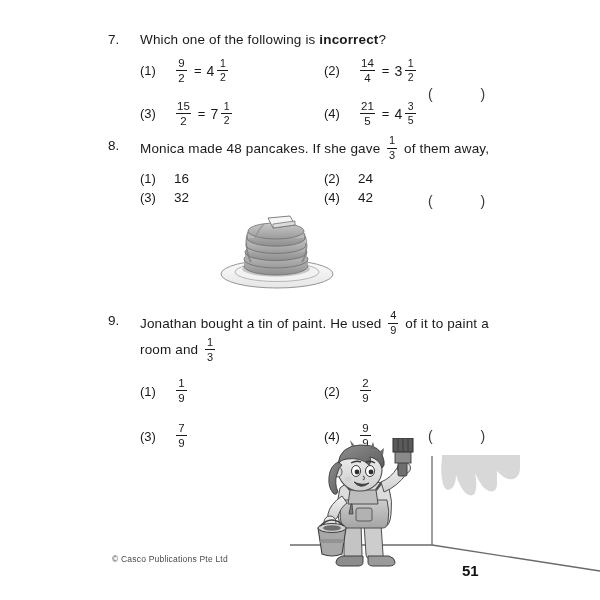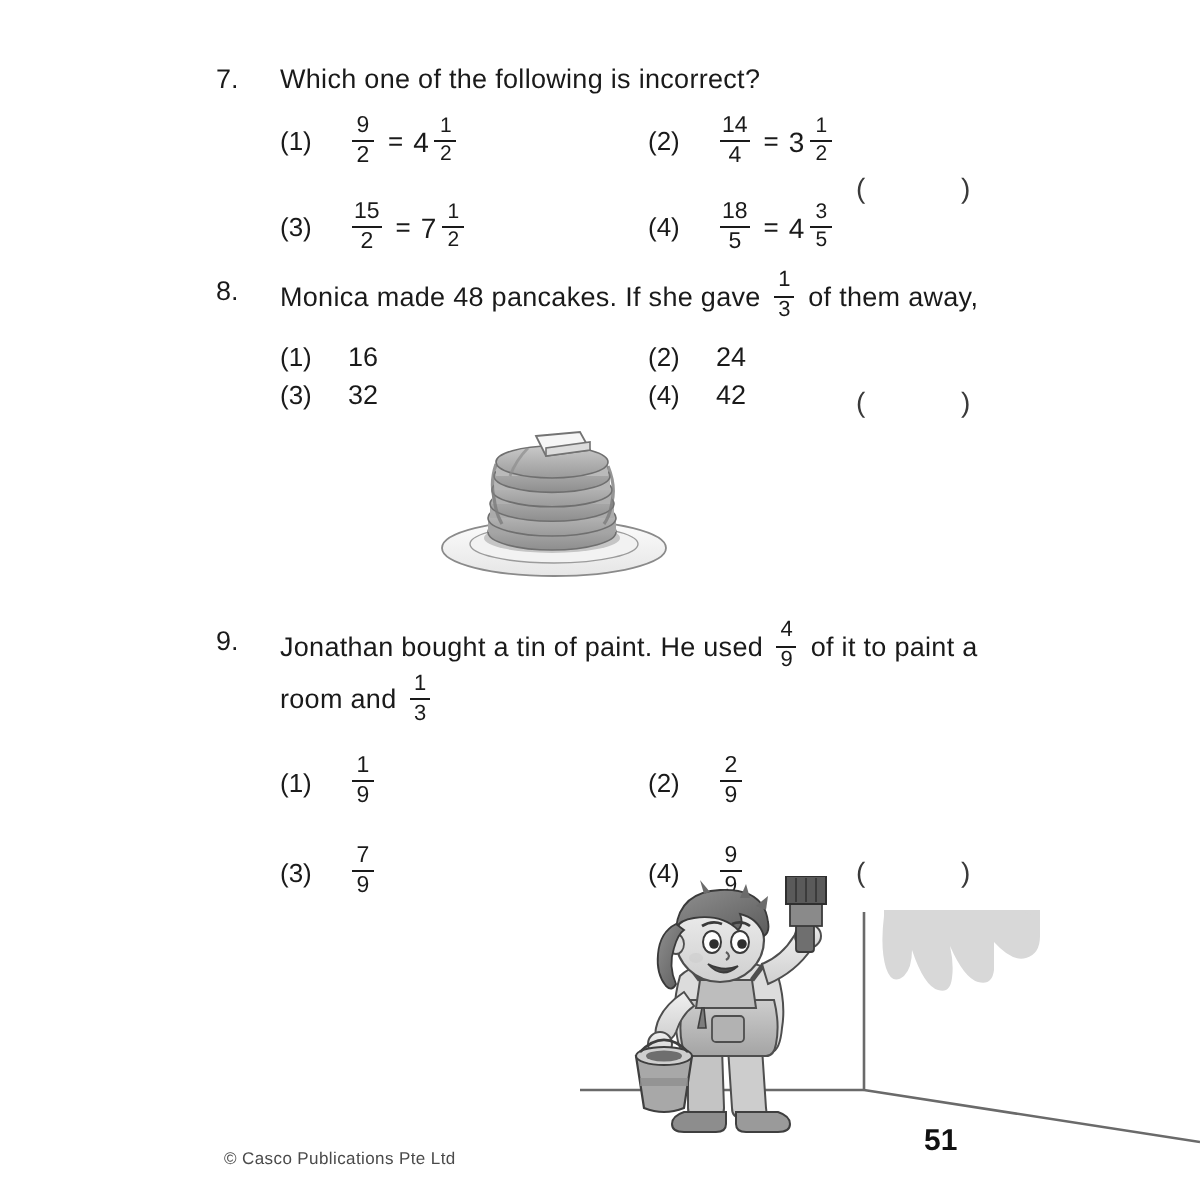--- a/index.html
+++ b/index.html
@@ -42,21 +42,21 @@
     color: #1a1a1a;
   }
   .q-text {
     flex: 1 1 auto;
     font-size: 13.5px;
     line-height: 25px;
     letter-spacing: 0.15px;
     color: #1a1a1a;
   }
   .q-text.tight { line-height: 19px; }
-  .q-text b { font-weight: normal; }
+  .q-text b { font-weight: bold; }
 
   
   .options {
     position: relative;
     margin-top: 6px;
     margin-left: 32px;
     width: 368px;
   }
   .opt-row {
     display: flex;
@@ -152,21 +152,21 @@
   
   .opt-plain { font-size: 13.5px; }
 
   
   .art { position: absolute; }
 
   
   .footer-copy {
     position: absolute;
     left: 112px;
-    top: 574px;
+    top: 554px;
     font-size: 8.5px;
     color: #4a4a4a;
     letter-spacing: 0.2px;
   }
   .page-num {
     position: absolute;
     left: 462px;
     top: 562px;
     font-size: 15px;
     font-weight: bold;
@@ -243,21 +243,21 @@
                 <span class="bar"></span>
                 <span class="den">2</span>
               </span>
             </span>
           </span>
         </div>
         <div class="opt">
           <span class="opt-label">(4)</span>
           <span class="opt-body">
             <span class="frac">
-              <span class="num">18</span>
+              <span class="num">21</span>
               <span class="bar"></span>
               <span class="den">5</span>
             </span>
             <span class="eq">=</span>
             <span class="mixed">
               <span class="whole">4</span>
               <span class="frac small">
                 <span class="num">3</span>
                 <span class="bar"></span>
                 <span class="den">5</span>

